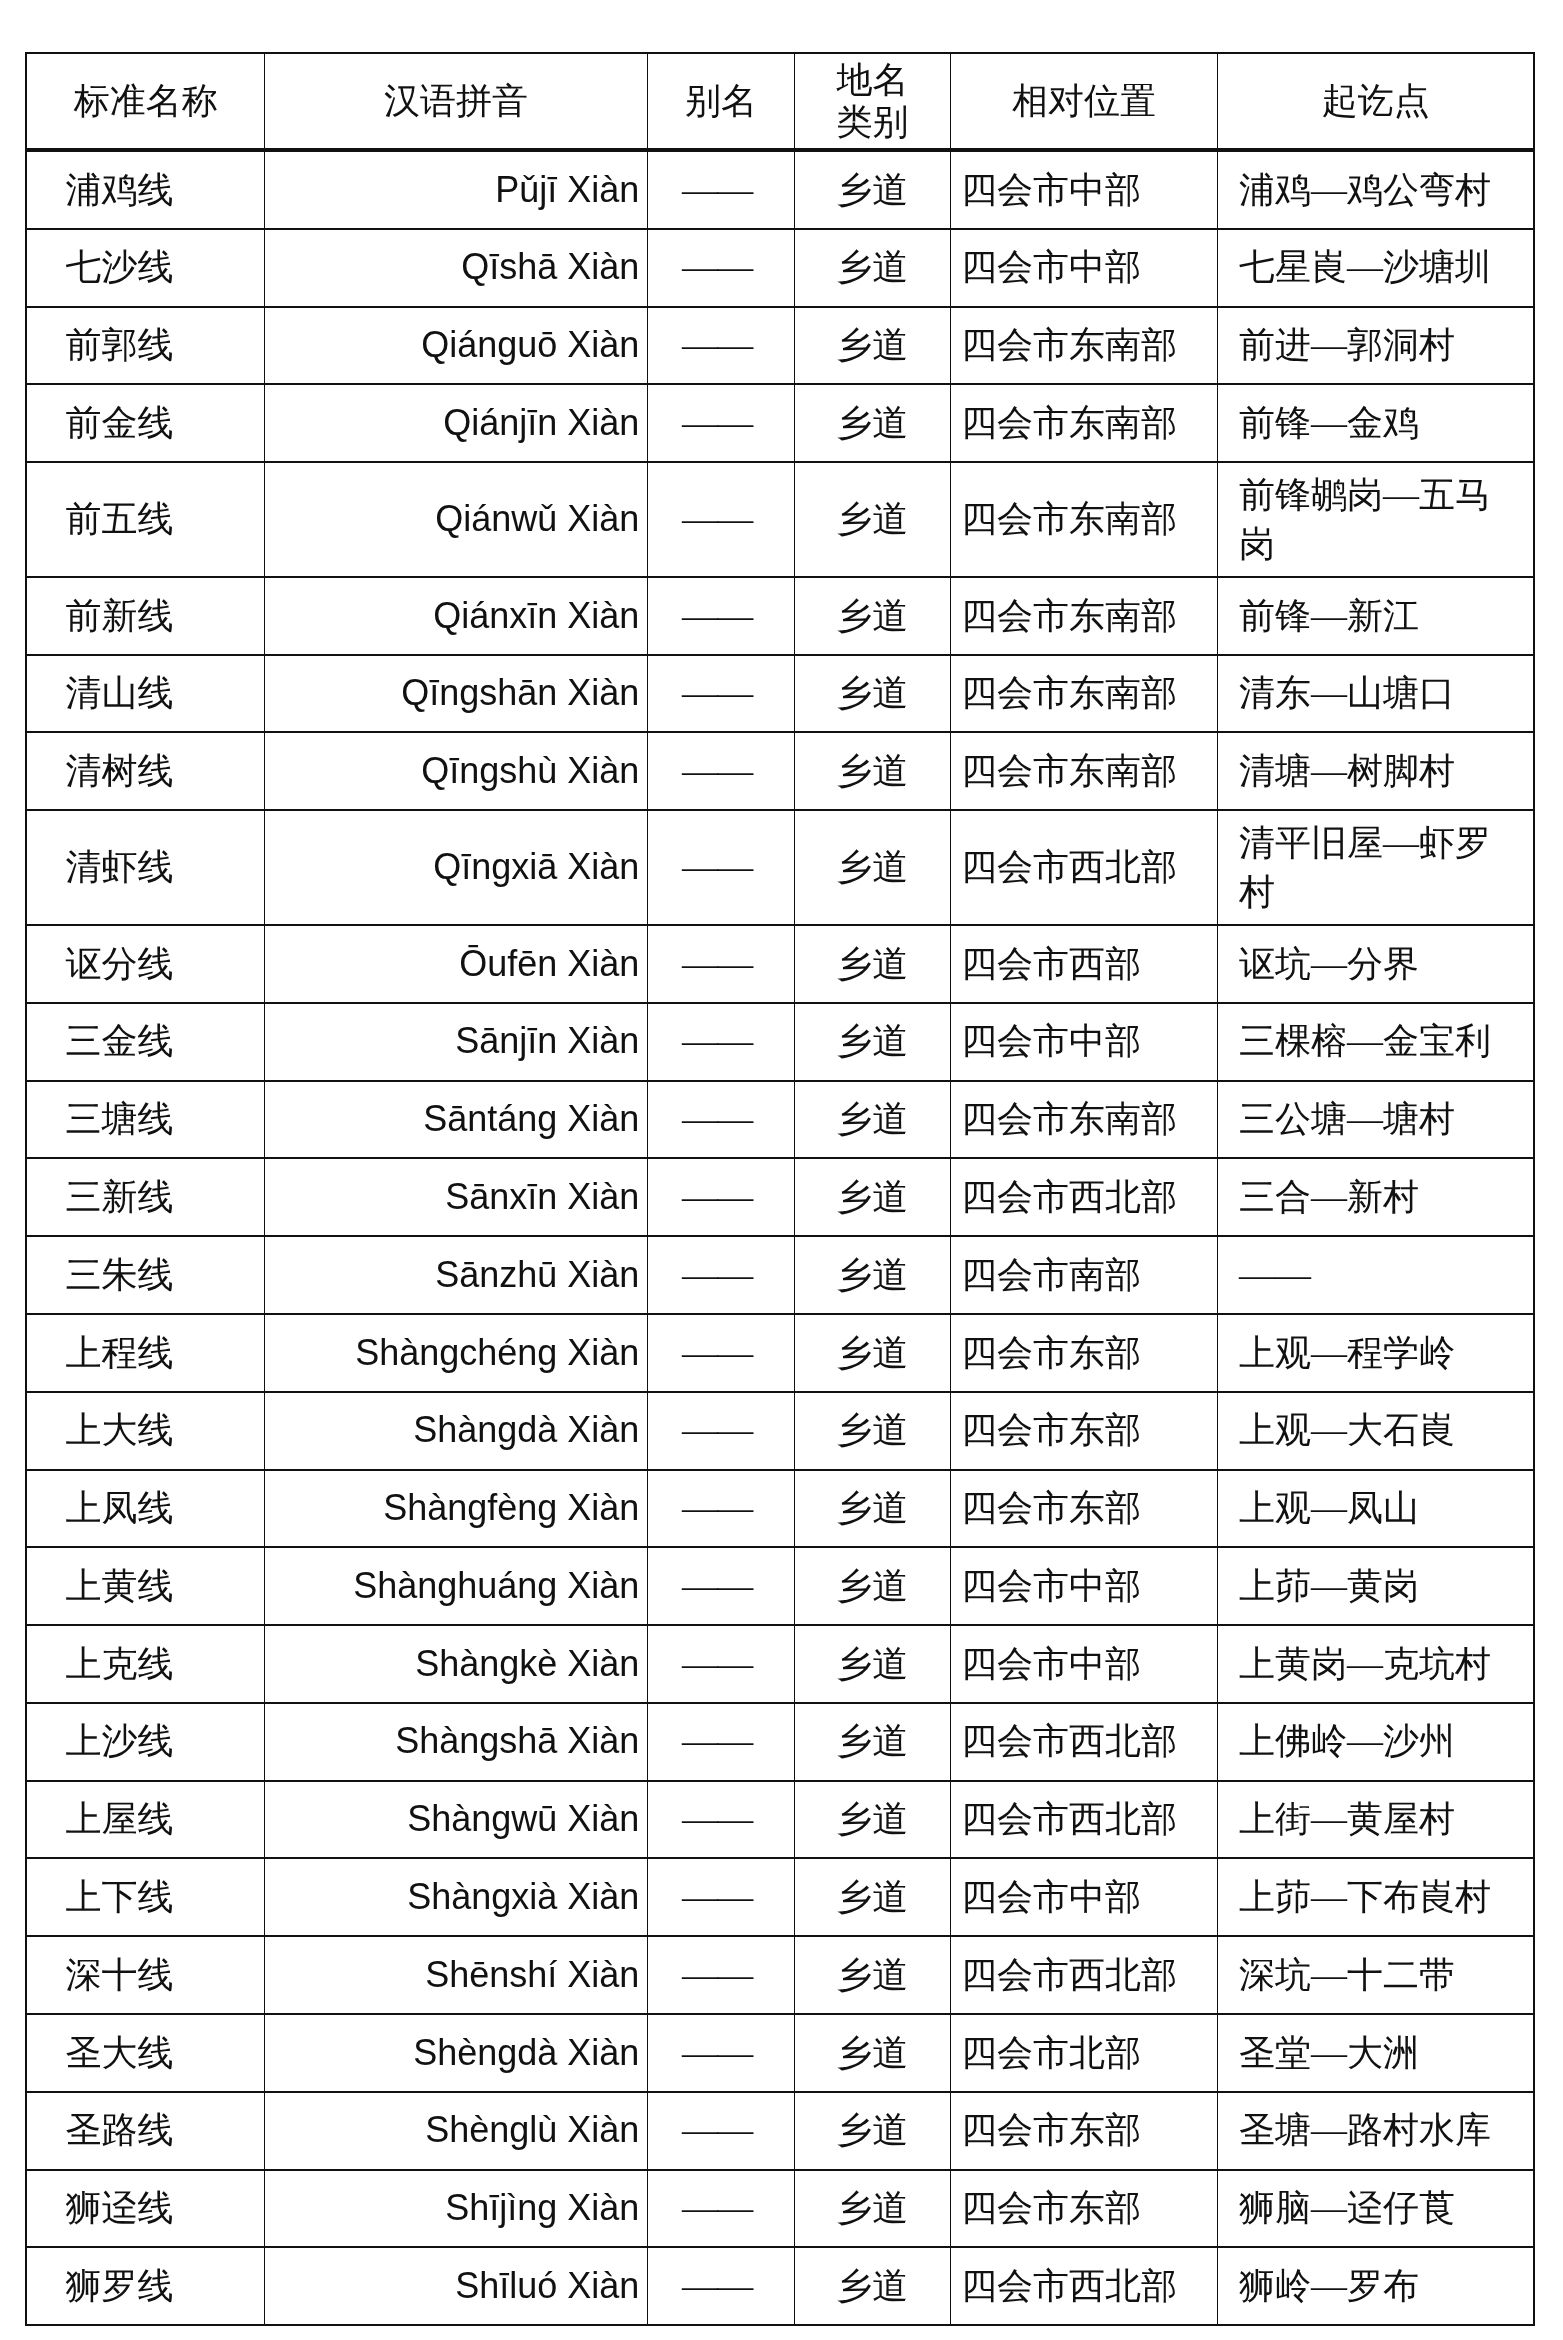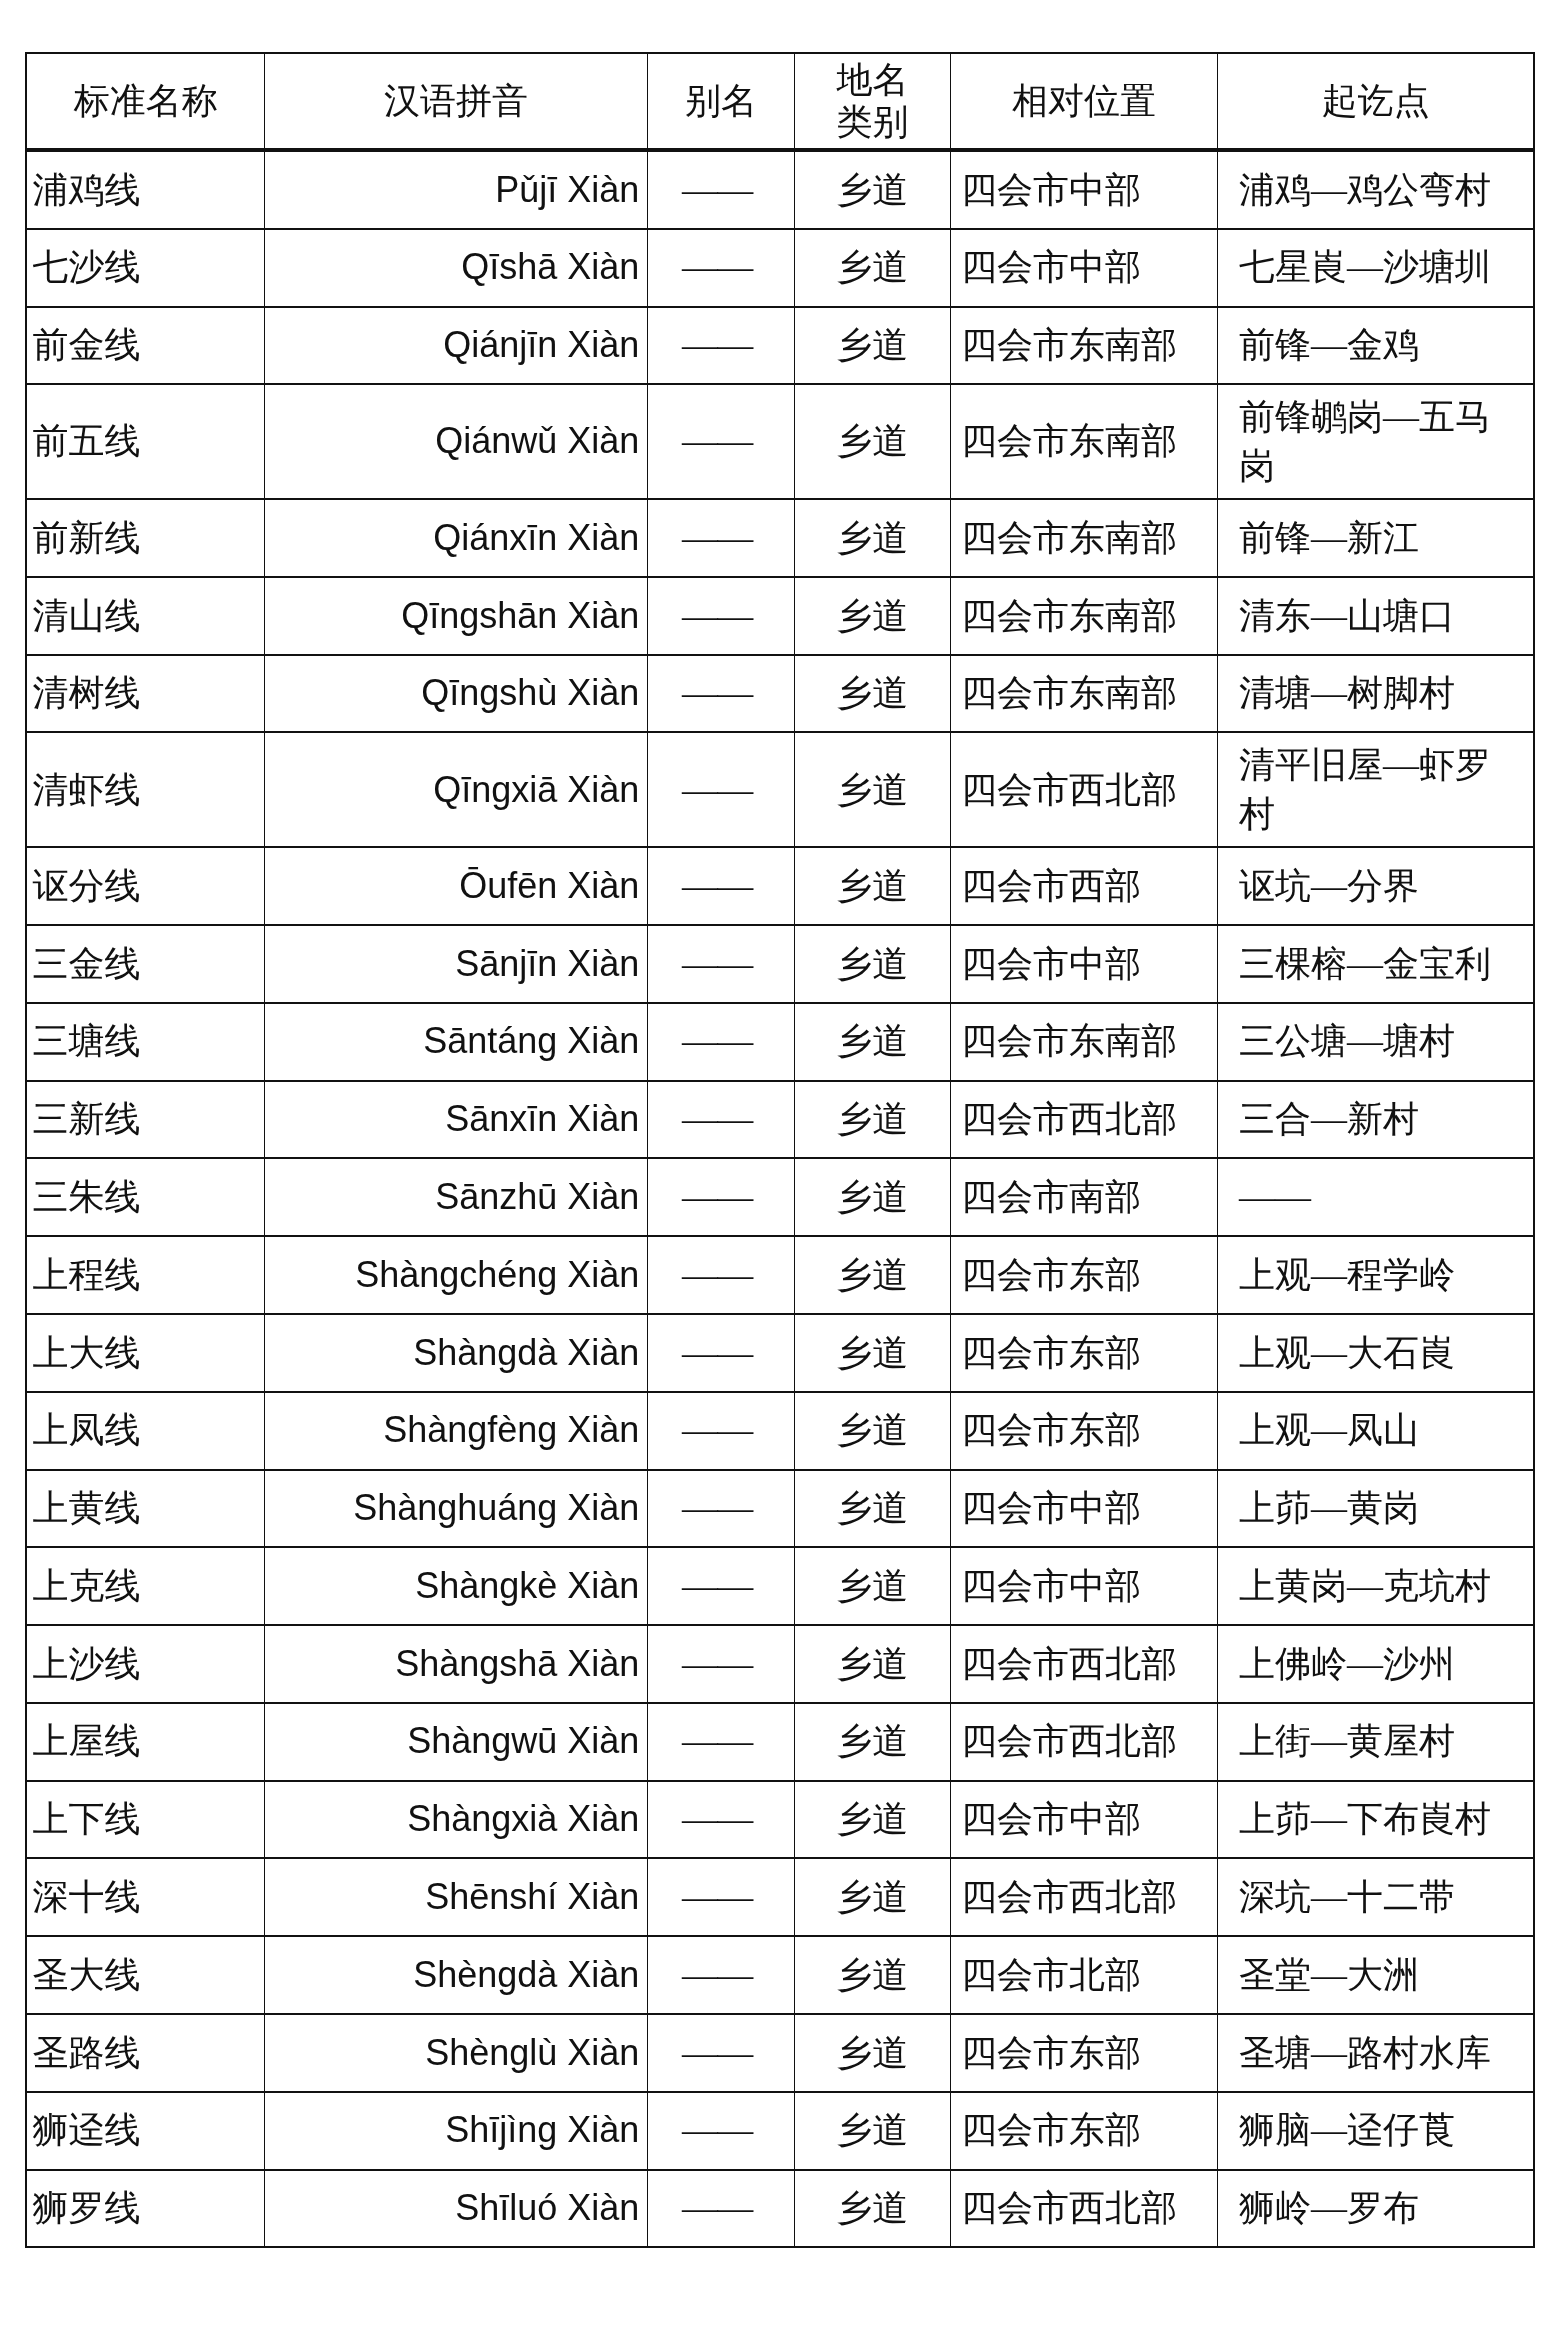--- a/index.html
+++ b/index.html
@@ -52,21 +52,21 @@
     line-height: 1.35;
     vertical-align: middle;
     border: 1.9px solid #111111;
     border-top: 2.8px solid #111111;
     border-bottom: 2.8px solid #111111;
     padding: 1.9px 7.5px 1.9px 0;
     overflow: hidden;
   }
   tr.tall td { height: 109px; }
 
-  td.name-cell      { font-family: "Liberation Serif", "DejaVu Serif", serif; text-align: left; padding-left: 5px; }
+  td.name-cell      { font-family: "Liberation Serif", "DejaVu Serif", serif; text-align: left; padding-left: 38px; }
   td.pinyin-cell    { font-family: "Liberation Sans", "DejaVu Sans", sans-serif; text-align: right; padding-left: 19px; }
   td.alias-cell     { text-align: center; padding-left: 0; letter-spacing: -0.9px; }
   td.category-cell  { text-align: center; padding-left: 7px; }
   td.position-cell  { text-align: left; padding-left: 10px; }
   td.endpoints-cell { text-align: left; padding-left: 21px; }
 </style>
 </head>
 <body>
 
 <div class="page">
@@ -101,20 +101,28 @@
   </tr>
         <tr>
     <td class="name-cell">七沙线</td>
     <td class="pinyin-cell">Qīshā Xiàn</td>
     <td class="alias-cell">——</td>
     <td class="category-cell">乡道</td>
     <td class="position-cell">四会市中部</td>
     <td class="endpoints-cell">七星崀—沙塘圳</td>
   </tr>
         <tr>
+    <td class="name-cell">前郭线</td>
+    <td class="pinyin-cell">Qiánguō Xiàn</td>
+    <td class="alias-cell">——</td>
+    <td class="category-cell">乡道</td>
+    <td class="position-cell">四会市东南部</td>
+    <td class="endpoints-cell">前进—郭洞村</td>
+  </tr>
+        <tr>
     <td class="name-cell">前金线</td>
     <td class="pinyin-cell">Qiánjīn Xiàn</td>
     <td class="alias-cell">——</td>
     <td class="category-cell">乡道</td>
     <td class="position-cell">四会市东南部</td>
     <td class="endpoints-cell">前锋—金鸡</td>
   </tr>
         <tr class="tall">
     <td class="name-cell">前五线</td>
     <td class="pinyin-cell">Qiánwǔ Xiàn</td>

